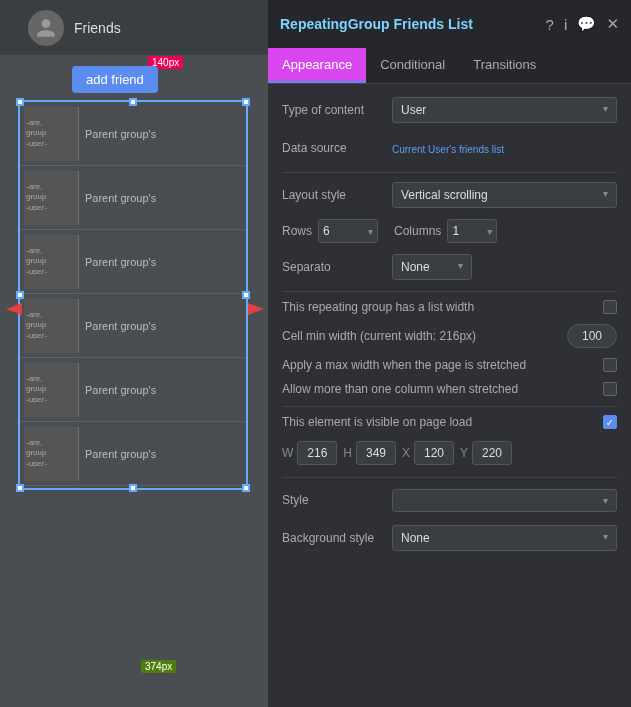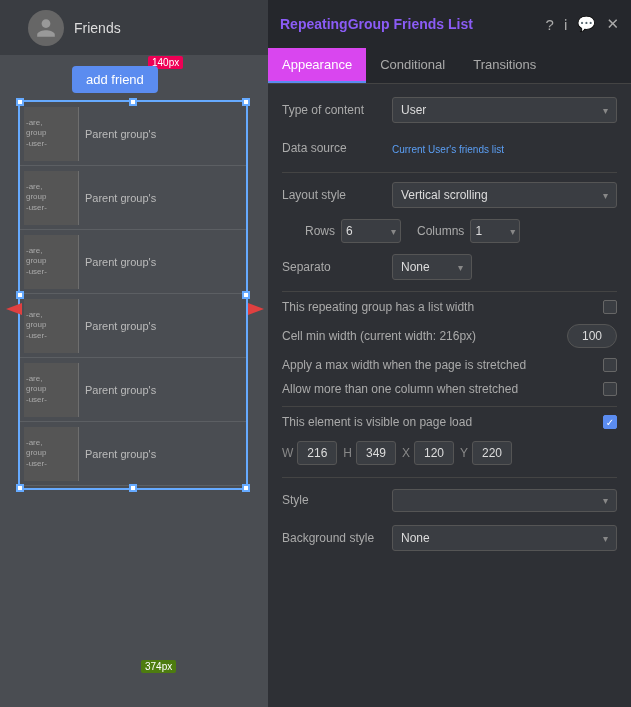--- a/index.html
+++ b/index.html
@@ -180,21 +180,21 @@
       display: flex;
       align-items: center;
       justify-content: space-between;
       background: #25272c;
       padding: 0 12px;
       height: 48px;
       flex-shrink: 0;
     }
 
     .panel-title {
-      color: #8b5cf6;
+      color: #7dd3fc;
       font-size: 14px;
       font-weight: bold;
     }
 
     .panel-icons {
       display: flex;
       align-items: center;
       gap: 10px;
     }
 
@@ -258,21 +258,21 @@
 
     .select-box {
       width: 100%;
       background: #3a3d42;
       border: 1px solid #555;
       color: #ddd;
       padding: 5px 8px;
       border-radius: 3px;
       font-size: 12px;
       display: flex;
-      align-items: center;
+      align-items: flex-start;
       justify-content: space-between;
       cursor: pointer;
     }
 
     .select-box .chevron {
       color: #888;
       font-size: 10px;
     }
 
     .link-value {
@@ -286,21 +286,20 @@
       background: #444;
       margin: 8px 0;
     }
 
     
     .num-field-group {
       display: flex;
       align-items: center;
       gap: 6px;
       margin-bottom: 10px;
-      margin-left: 23px;
     }
 
     .num-field-label {
       color: #aaa;
       font-size: 12px;
     }
 
     .num-input {
       background: #3a3d42;
       border: 1px solid #555;

